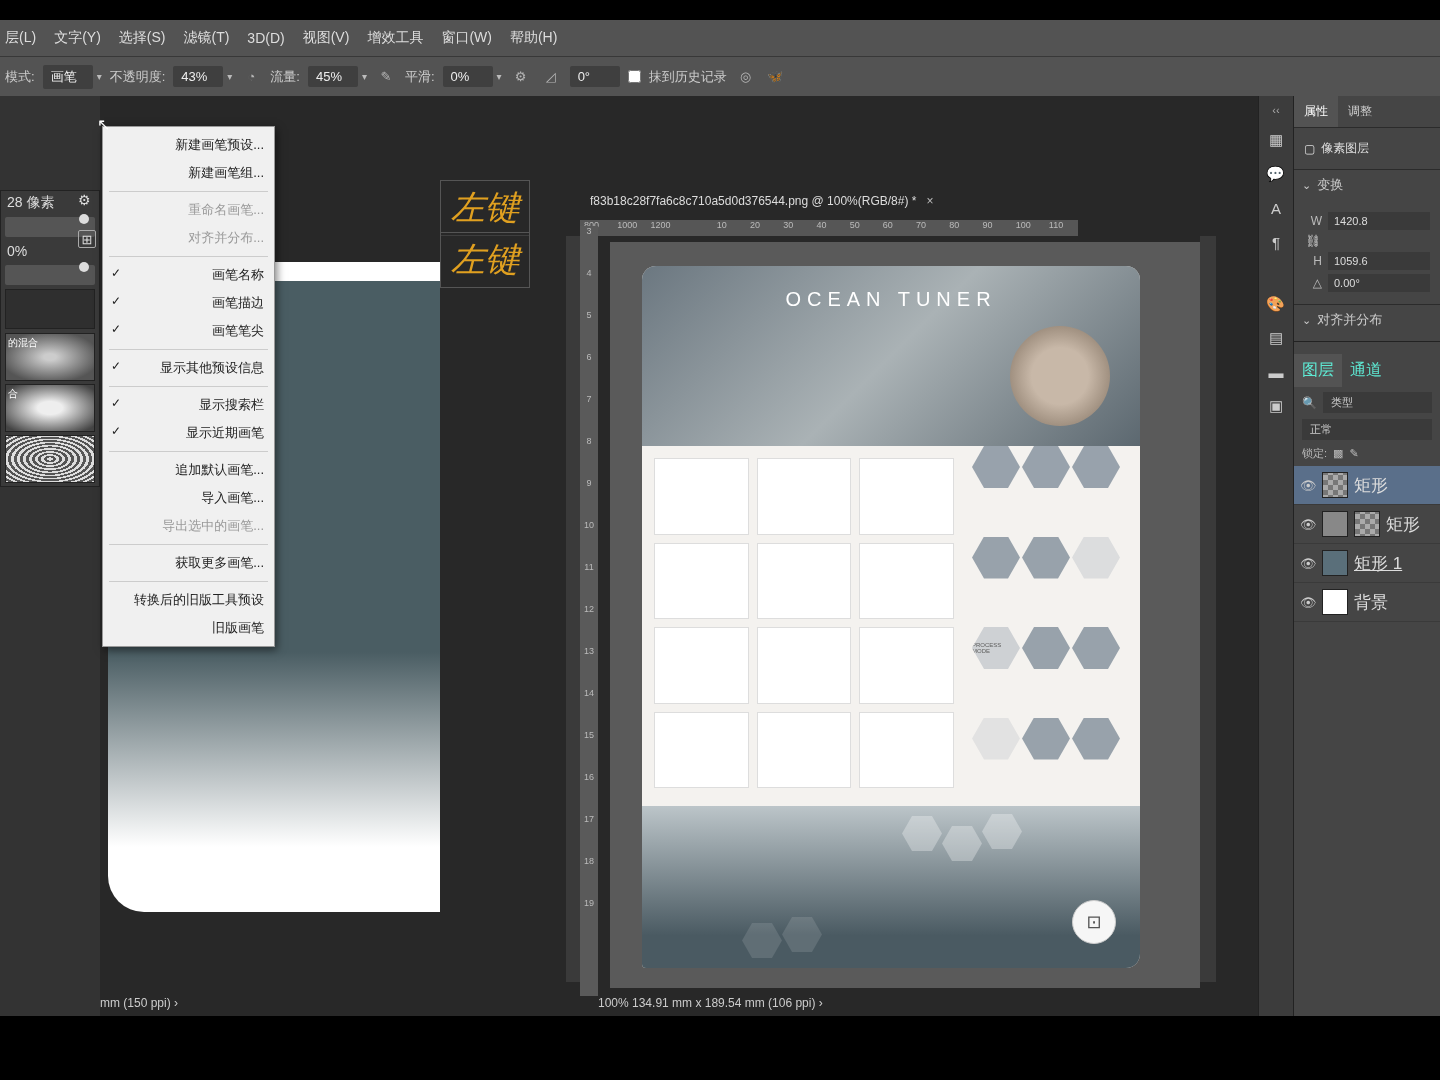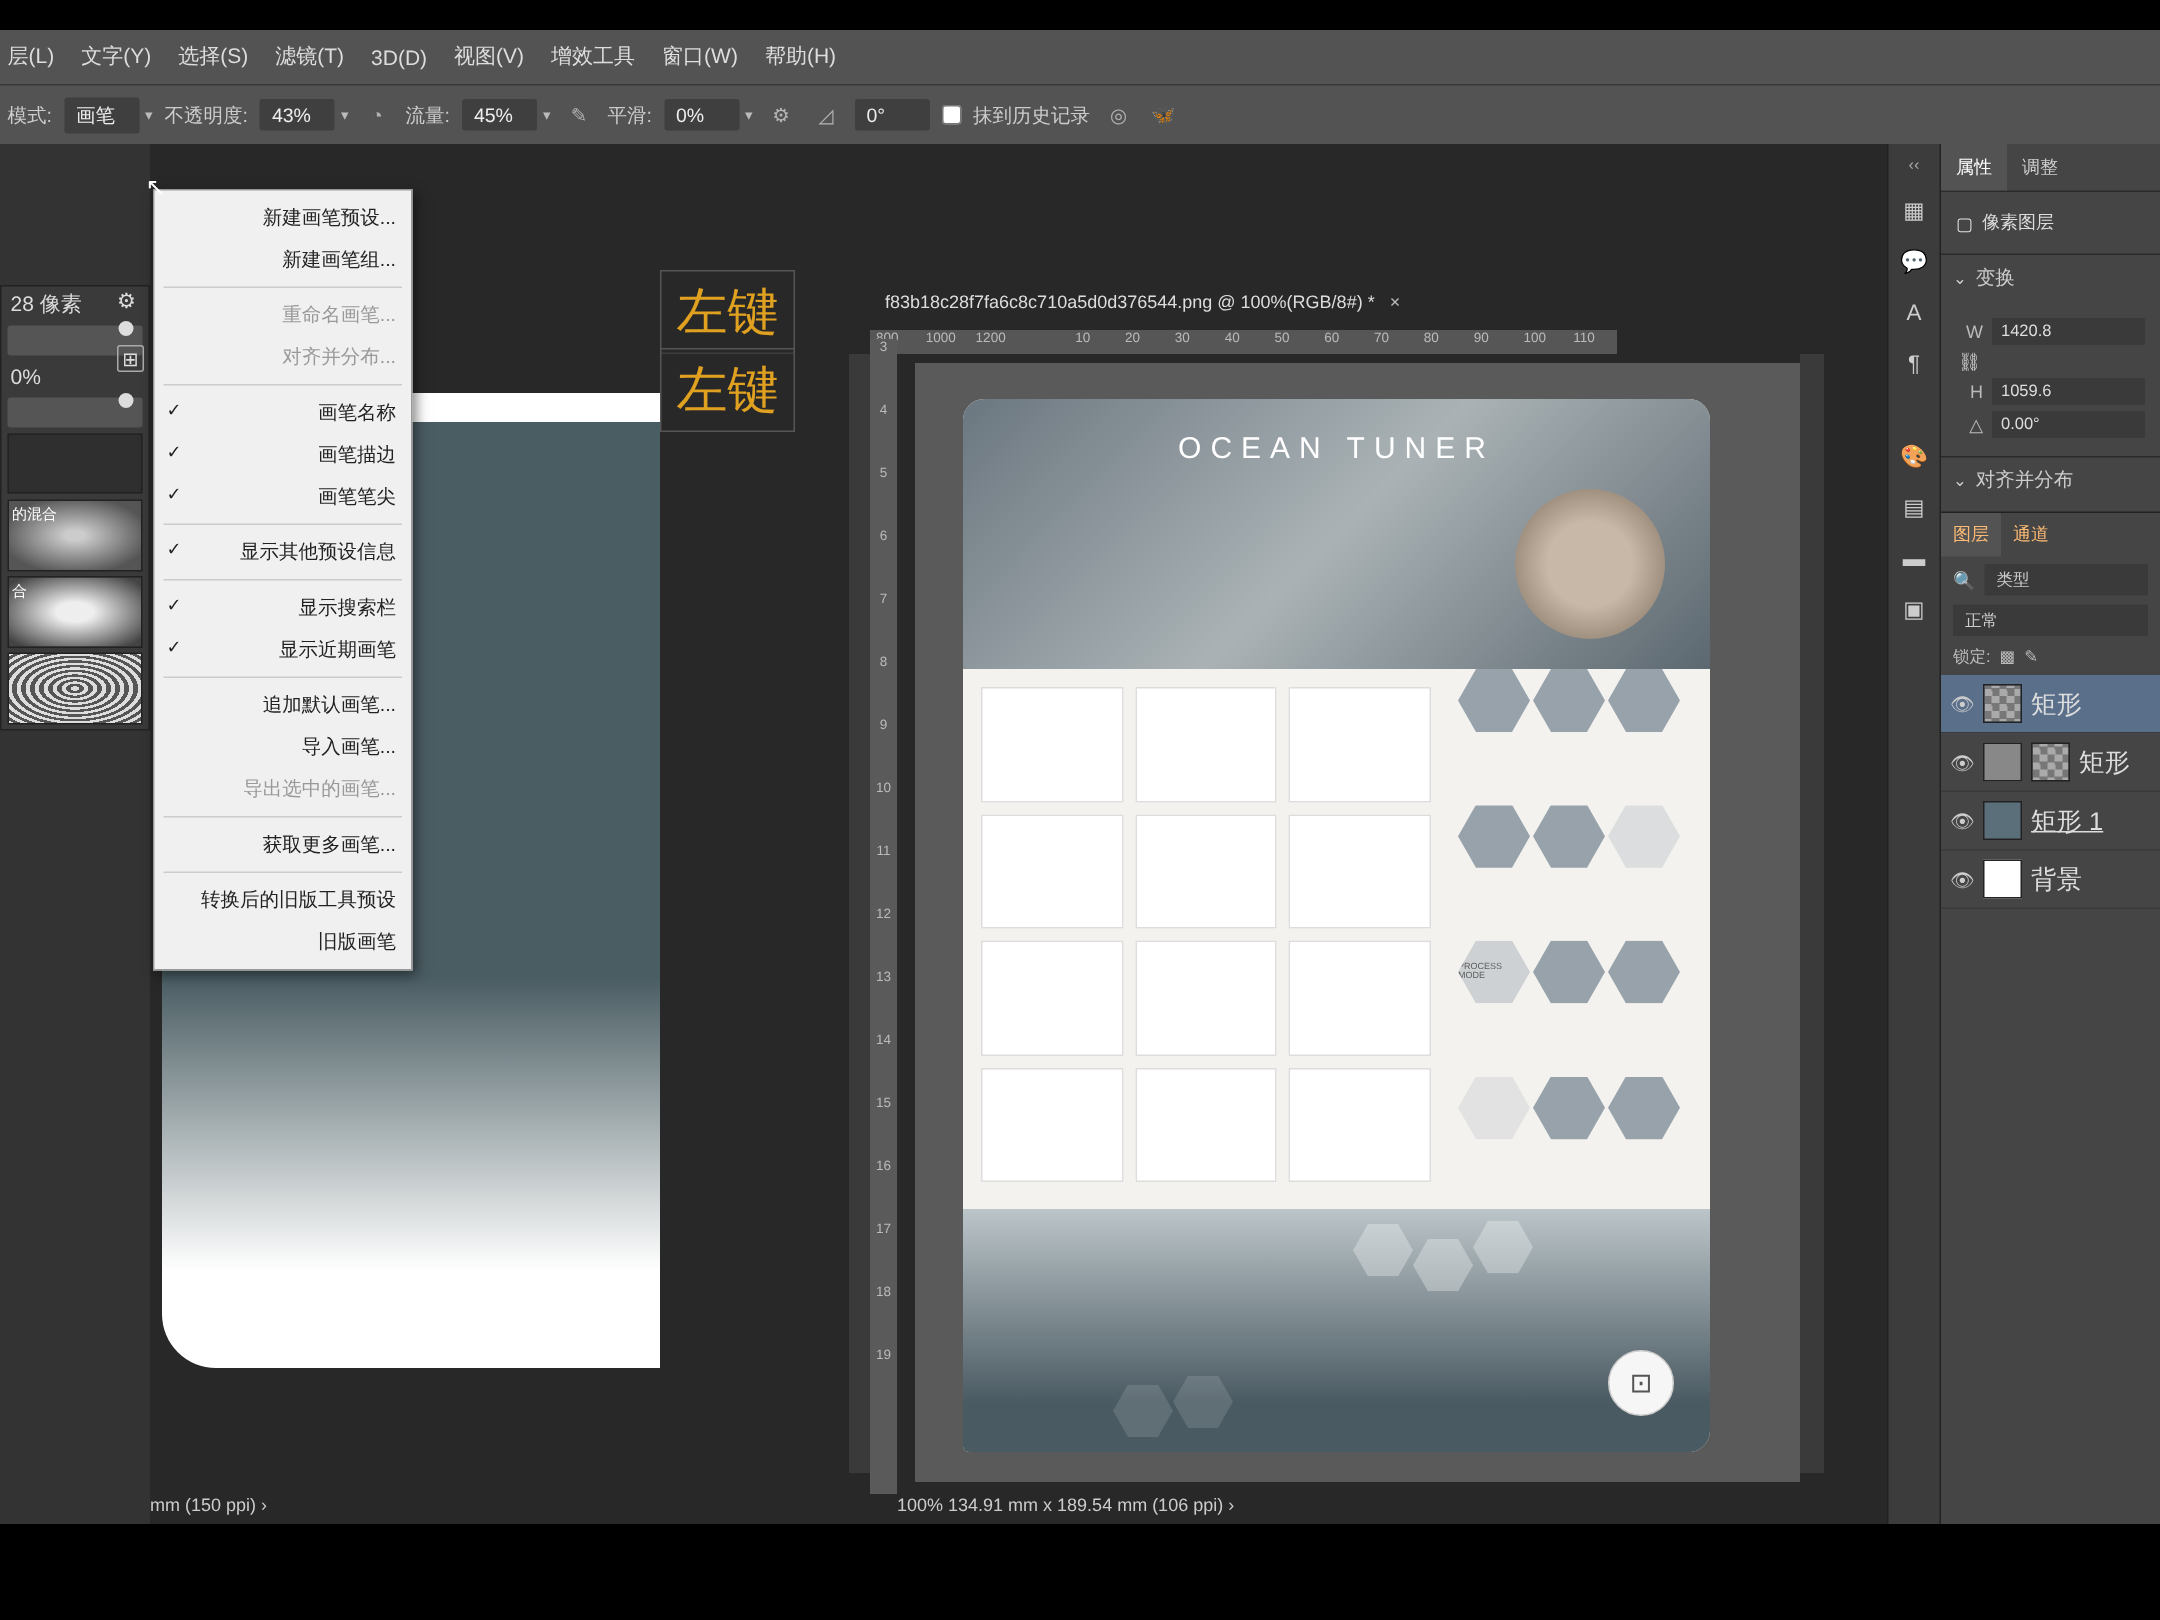--- a/index.html
+++ b/index.html
@@ -19,21 +19,21 @@
 .brush-popup .slider .knob { position: absolute; top: -3px; right: 6px; width: 10px; height: 10px; background: #ddd; border-radius: 50%; }
 .brush-popup .thumb { width: 90px; height: 48px; margin: 3px auto; background: radial-gradient(ellipse, #ccc 10%, #555 80%); border: 1px solid #222; font-size: 10px; color: #fff; padding: 2px; }
 .gear-btn { position: absolute; left: 78px; top: 96px; width: 18px; height: 18px; color: #ddd; font-size: 14px; z-index: 20; }
 .plus-btn { position: absolute; left: 78px; top: 134px; width: 18px; height: 18px; border: 1px solid #aaa; border-radius: 2px; color: #ddd; font-size: 13px; display: flex; align-items: center; justify-content: center; z-index: 20; }
 .context-menu { position: absolute; left: 102px; top: 126px; width: 173px; background: #f0f0f0; border: 1px solid #999; box-shadow: 2px 3px 8px rgba(0,0,0,.5); z-index: 50; padding: 4px 0; text-align: right; }
 .context-menu .mi { padding: 5px 10px 5px 28px; color: #222; font-size: 13px; position: relative; cursor: default; }
 .context-menu .mi.dis { color: #999; }
 .context-menu .mi.chk::before { content: "✓"; position: absolute; left: 8px; color: #222; font-size: 12px; }
 .context-menu .sep { height: 1px; background: #ccc; margin: 4px 6px; }
 .cursor { position: absolute; left: 97px; top: 115px; z-index: 60; color: #fff; font-size: 16px; pointer-events: none; }
-.key-hint { position: absolute; left: 440px; font-size: 34px; color: #e0a020; font-family: KaiTi, serif; z-index: 40; background: rgba(40,40,40,.5); padding: 4px 10px; border: 1px solid #555; }
+.key-hint { position: absolute; left: 440px; font-size: 34px; color: #e0a020; font-family: KaiTi, serif; z-index: 40; background: rgba(40,40,40,.5); padding: 4px 10px; border: 1px solid #555; font-style: italic; }
 .canvas-area { flex: 1; background: #282828; position: relative; display: flex; }
 .doc1 { position: absolute; left: 8px; top: 166px; width: 332px; height: 650px; background: linear-gradient(#fff 0 3%, #4a5d63 3% 60%, #fff 90%); border-radius: 0 0 0 36px; }
 .ruler-left { position: absolute; left: 480px; top: 130px; width: 18px; bottom: 20px; background: #5a5a5a; display: flex; flex-direction: column; font-size: 9px; color: #bbb; z-index: 2; }
 .ruler-left span { height: 42px; text-align: center; }
 .ruler-top { position: absolute; left: 480px; right: 180px; top: 124px; height: 16px; background: #565656; font-size: 9px; color: #bbb; display: flex; z-index: 2; }
 .ruler-top span { width: 74px; text-align: left; padding-left: 4px; }
 .tabbar { position: absolute; left: 490px; top: 98px; color: #ddd; font-size: 12px; display: flex; align-items: center; gap: 10px; }
 .tabbar .x { color: #bbb; cursor: pointer; }
 .doc2-wrap { position: absolute; left: 510px; top: 146px; width: 590px; height: 746px; background: #5a5a5a; overflow: hidden; }
 .doc2 { position: absolute; left: 32px; top: 24px; width: 498px; height: 702px; background: #e8e6e2; border-radius: 14px 14px 14px 4px; overflow: hidden; }
@@ -57,21 +57,21 @@
 .ptabs { display: flex; border-bottom: 1px solid #2b2b2b; }
 .ptabs span { padding: 7px 10px; color: #ccc; }
 .ptabs .act { background: #535353; color: #fff; }
 .psec { padding: 8px 10px; color: #ddd; }
 .psec .row { display: flex; align-items: center; gap: 6px; margin: 4px 0; }
 .psec .row .k { width: 18px; text-align: right; color: #bbb; }
 .psec .row .v { flex: 1; background: #3a3a3a; padding: 3px 6px; font-size: 11px; }
 .phdr { display: flex; align-items: center; padding: 6px 8px; color: #ccc; border-top: 1px solid #2b2b2b; font-weight: 500; font-size: 13px; }
 .phdr::before { content: "⌄"; margin-right: 6px; font-size: 11px; }
 .layertabs { display: flex; border-top: 1px solid #222; }
-.layertabs span { padding: 6px 8px; color: #fdba74; font-size: 12px; }
+.layertabs span { padding: 6px 8px; color: #5eead4; font-size: 16px; margin-top: 12px; }
 .layertabs .act { background: #535353; }
 .layer-controls { padding: 5px 8px; display: flex; flex-direction: column; gap: 6px; }
 .layer-controls .rowc { display: flex; align-items: center; gap: 6px; }
 .layer-controls .sel { background: #3a3a3a; padding: 3px 8px; font-size: 11px; flex: 1; }
 .layer-controls .lockrow { color: #bbb; font-size: 11px; display: flex; align-items: center; gap: 6px; }
 .layerlist { flex: 1; }
 .layerrow { display: flex; align-items: center; gap: 6px; padding: 6px 6px; border-bottom: 1px solid #3a3a3a; }
 .layerrow .eye { width: 16px; color: #ccc; font-size: 13px; }
 .layerrow .thumb { width: 26px; height: 26px; background: #888; border: 1px solid #222; }
 .layerrow .mask { width: 26px; height: 26px; background: repeating-conic-gradient(#aaa 0 25%, #777 0 50%) 0/10px 10px; border: 1px solid #222; }

